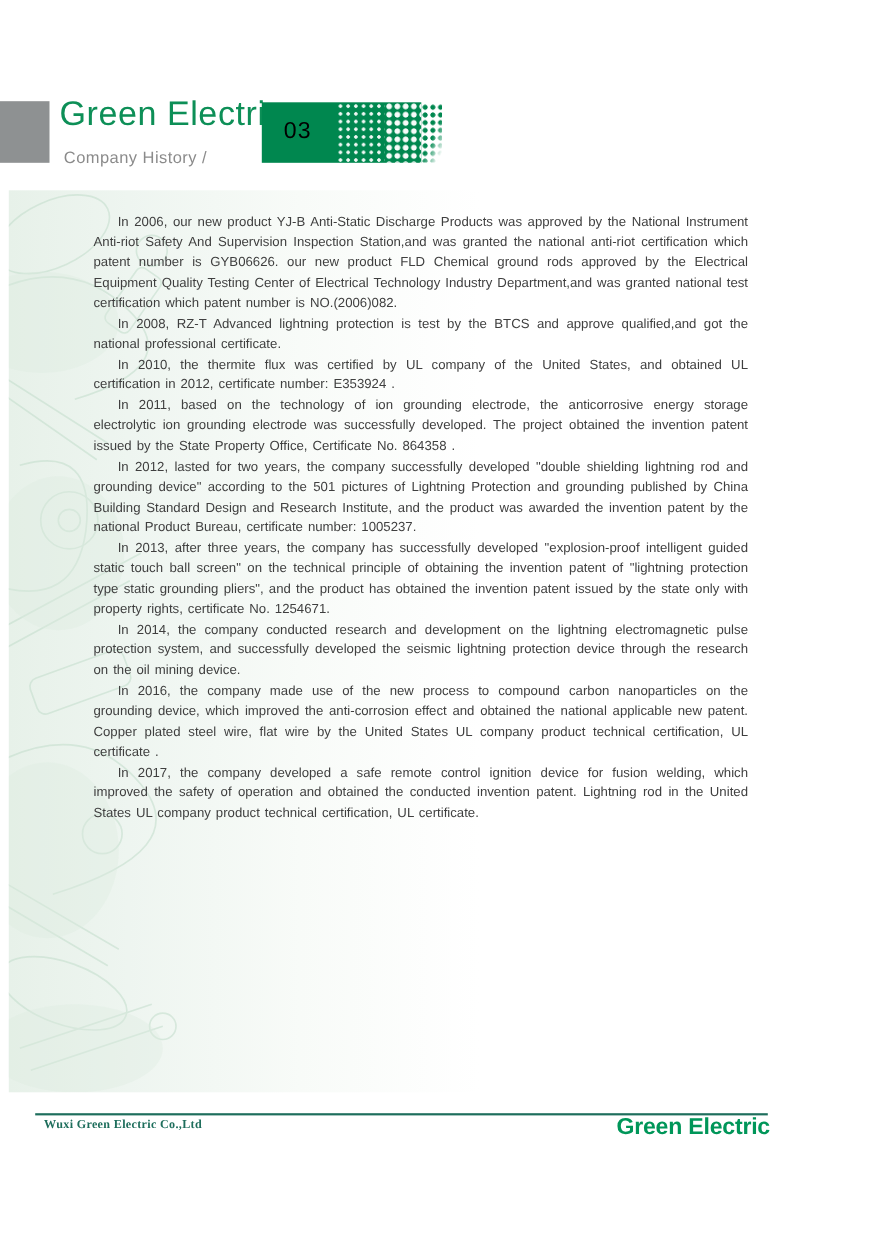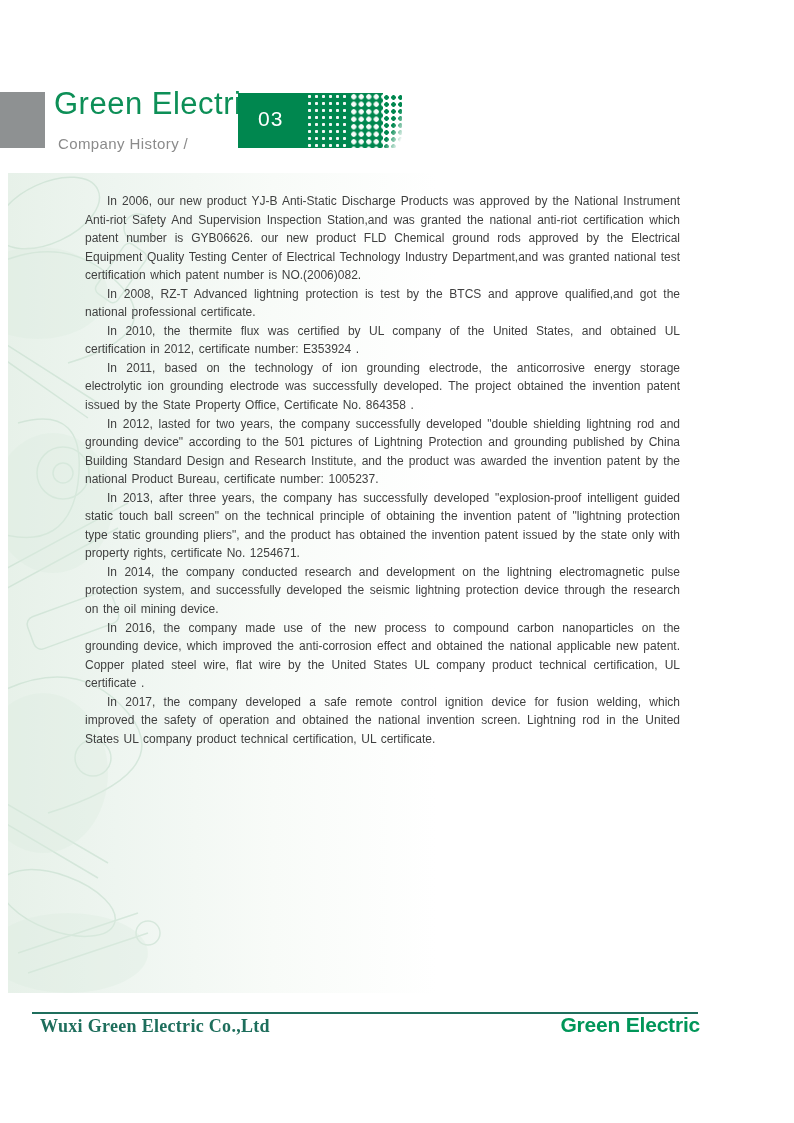--- a/index.html
+++ b/index.html
@@ -22,21 +22,21 @@
   .brand-subtitle {
     position:absolute; left:58px; top:135px;
     font-size:15px; color:#8b8b8b; letter-spacing:0.4px;
   }
   .page-number-box {
     position:absolute; left:238px; top:93px; width:145px; height:55px;
     background:#00874f;
   }
   .page-number {
     position:absolute; left:20px; top:14px;
-    font-size:21px; color:#ffffff; letter-spacing:1px;
+    font-size:21px; color:#000000; letter-spacing:1px;
   }
   .halftone { position:absolute; pointer-events:none; }
   .halftone-a {
     left:306px; top:93px; width:44px; height:55px;
     background-image:radial-gradient(circle, rgba(255,255,255,0.95) 1.3px, rgba(255,255,255,0) 1.9px);
     background-size:7px 7px;
   }
   .halftone-b {
     left:350px; top:93px; width:33px; height:55px;
     background-image:radial-gradient(circle, rgba(255,255,255,0.97) 2.3px, rgba(255,255,255,0) 2.9px);
@@ -65,21 +65,21 @@
   }
 
   
   .footer-rule {
     position:absolute; left:32px; top:1012px; width:666px; height:2px;
     background:#1e6e5c;
   }
   .footer-company {
     position:absolute; left:40px; top:1016px;
     font-family:"Liberation Serif","DejaVu Serif",serif; font-weight:700;
-    font-size:18px; color:#1e6e5c; letter-spacing:0.3px;
+    font-size:11px; color:#1e6e5c; letter-spacing:0.3px;
   }
   .footer-brand {
     position:absolute; right:94px; top:1013px;
     font-size:21px; font-weight:800; color:#009659; letter-spacing:-0.2px;
     white-space:nowrap;
   }
 </style>
 </head>
 <body>
 
@@ -127,20 +127,20 @@
 
   <div class="history-text">
     <p>In 2006, our new product YJ-B Anti-Static Discharge Products was approved by the National Instrument Anti-riot Safety And Supervision Inspection Station,and was granted the national anti-riot certification which patent number is GYB06626. our new product FLD Chemical ground rods approved by the Electrical Equipment Quality Testing Center of Electrical Technology Industry Department,and was granted national test certification which patent number is NO.(2006)082.</p>
     <p>In 2008, RZ-T Advanced lightning protection is test by the BTCS and approve qualified,and got the national professional certificate.</p>
     <p>In 2010, the thermite flux was certified by UL company of the United States, and obtained UL certification in 2012, certificate number: E353924 .</p>
     <p>In 2011, based on the technology of ion grounding electrode, the anticorrosive energy storage electrolytic ion grounding electrode was successfully developed. The project obtained the invention patent issued by the State Property Office, Certificate No. 864358 .</p>
     <p>In 2012, lasted for two years, the company successfully developed "double shielding lightning rod and grounding device" according to the 501 pictures of Lightning Protection and grounding published by China Building Standard Design and Research Institute, and the product was awarded the invention patent by the national Product Bureau, certificate number: 1005237.</p>
     <p>In 2013, after three years, the company has successfully developed "explosion-proof intelligent guided static touch ball screen" on the technical principle of obtaining the invention patent of "lightning protection type static grounding pliers", and the product has obtained the invention patent issued by the state only with property rights, certificate No. 1254671.</p>
     <p>In 2014, the company conducted research and development on the lightning electromagnetic pulse protection system, and successfully developed the seismic lightning protection device through the research on the oil mining device.</p>
     <p>In 2016, the company made use of the new process to compound carbon nanoparticles on the grounding device, which improved the anti-corrosion effect and obtained the national applicable new patent.  Copper plated steel wire, flat wire by the United States UL company product technical certification, UL certificate .</p>
-    <p>In 2017, the company developed a safe remote control ignition device for fusion welding, which improved the safety of operation and obtained the national invention screen.  Lightning rod in the United States UL company product technical certification, UL certificate.</p>
+    <p>In 2017, the company developed a safe remote control ignition device for fusion welding, which improved the safety of operation and obtained the conducted invention patent.  Lightning rod in the United States UL company product technical certification, UL certificate.</p>
   </div>
 
   <div class="footer-rule"></div>
   <div class="footer-company">Wuxi Green Electric Co.,Ltd</div>
   <div class="footer-brand">Green Electric</div>
 
 </div>
 
 </body></html>

